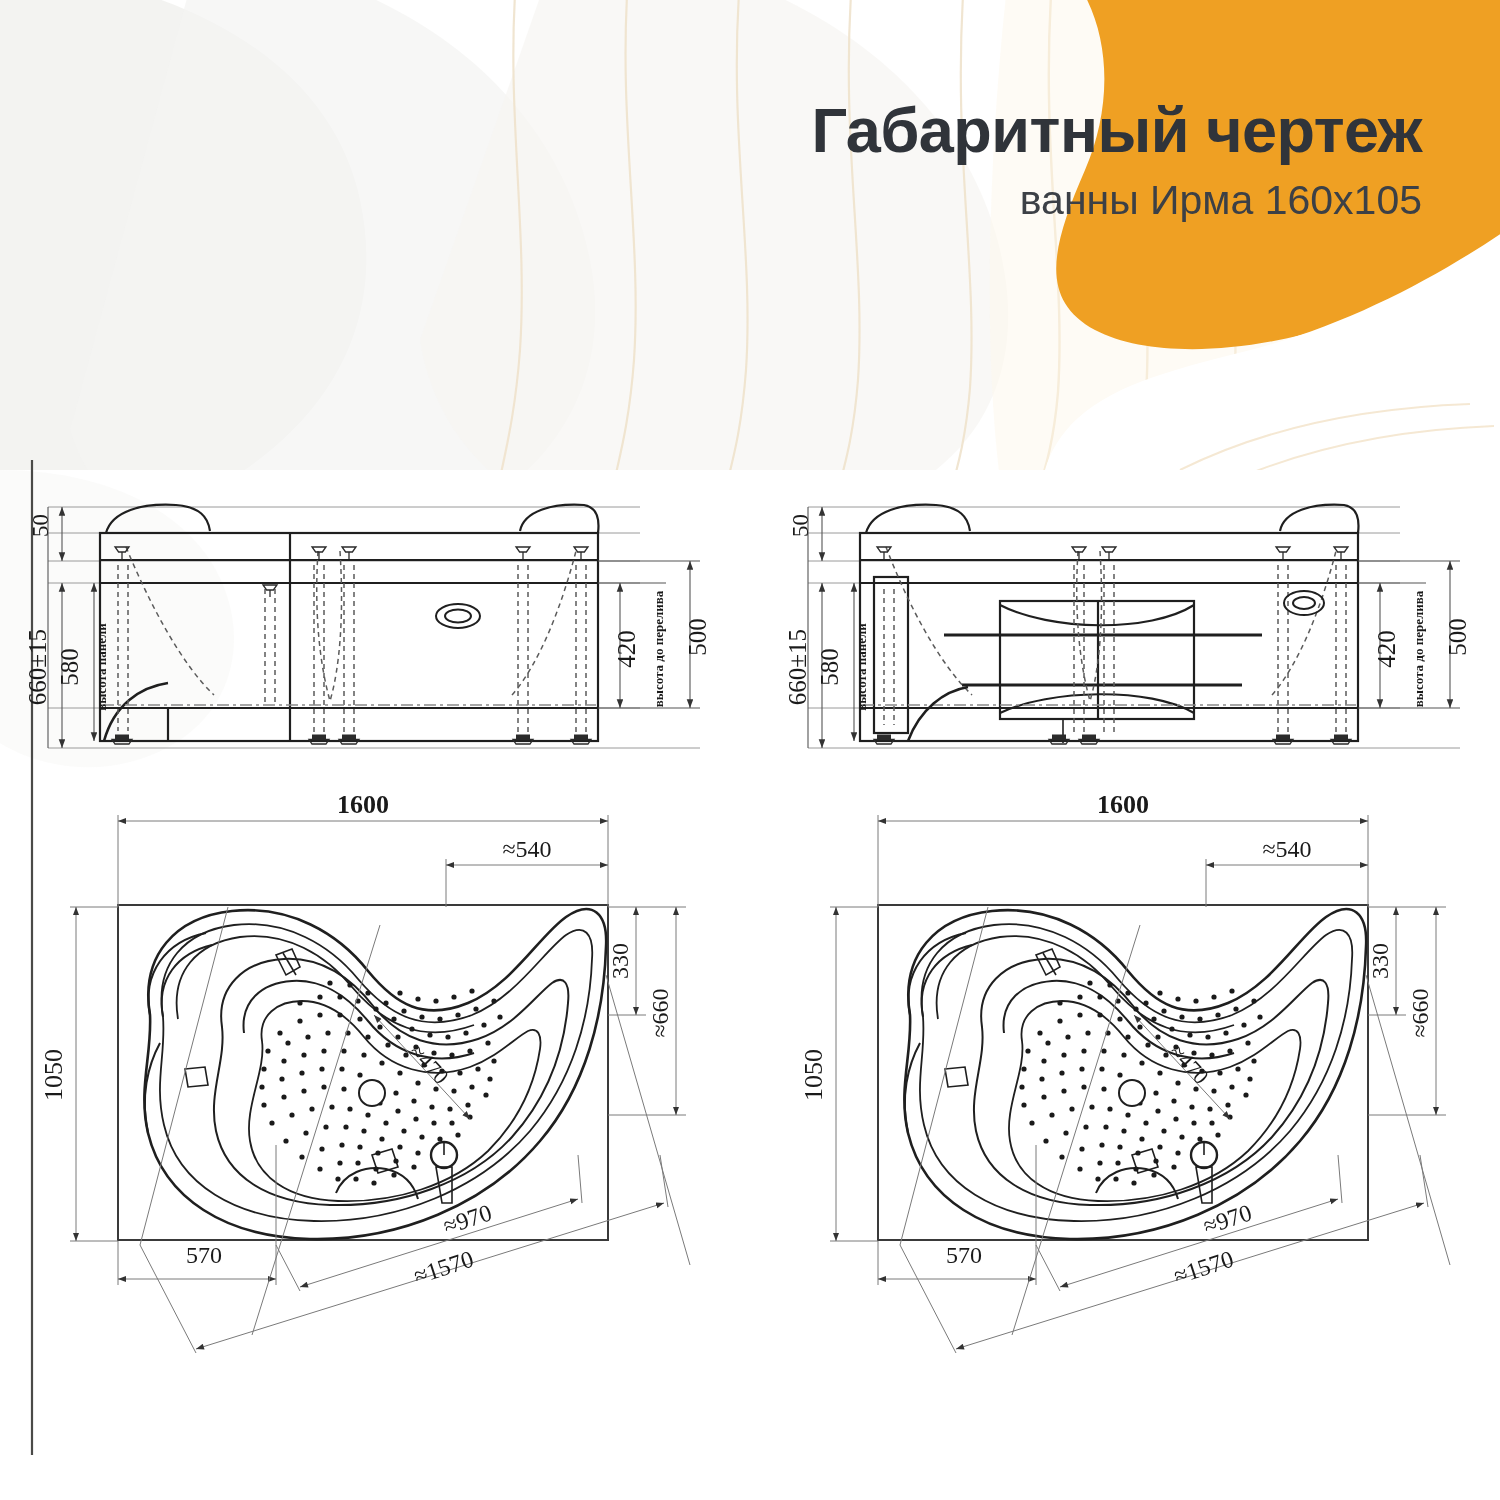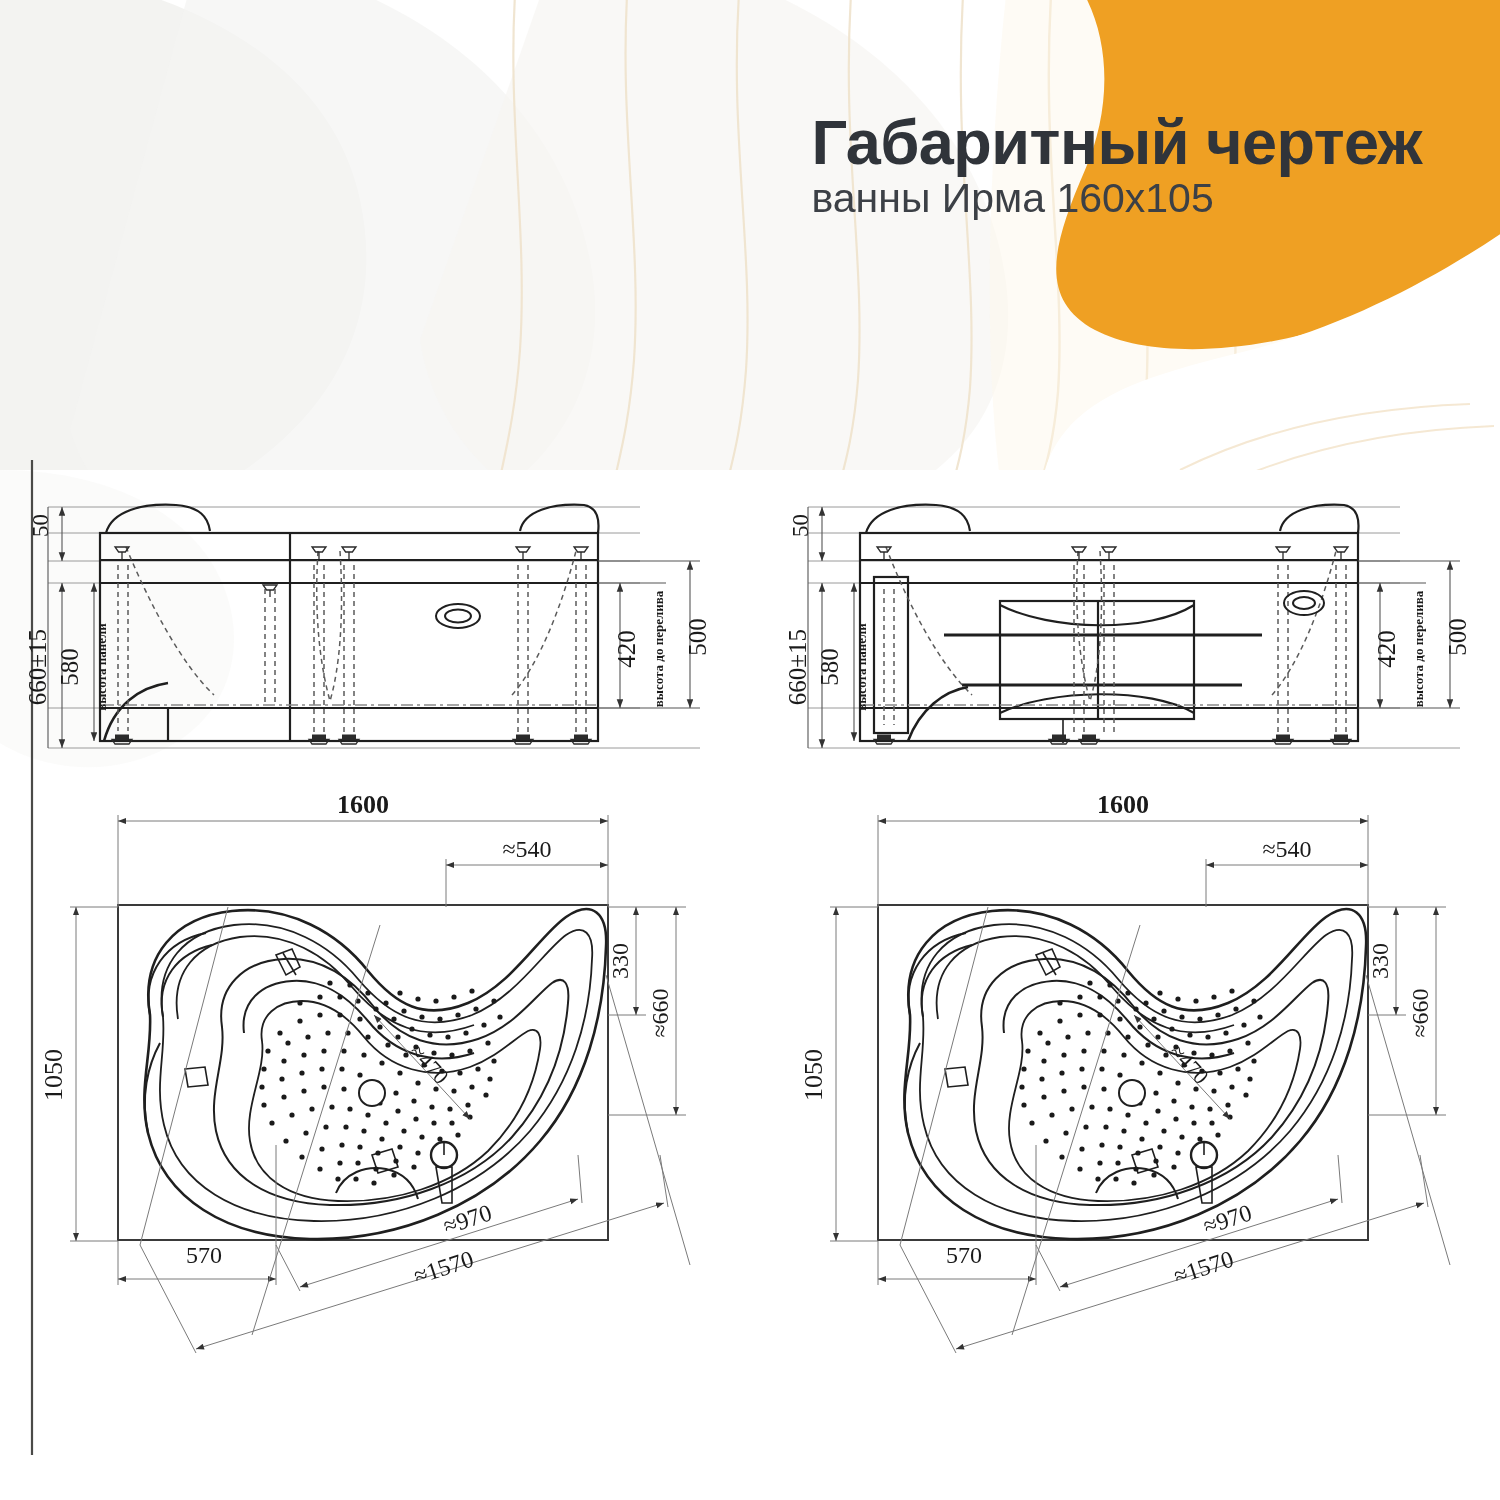--- a/index.html
+++ b/index.html
@@ -11,30 +11,30 @@
     overflow:hidden;
   }
   #root { position:absolute; inset:0; width:1500px; height:1500px; }
 
   .bg-layer { position:absolute; inset:0; width:1500px; height:1500px; pointer-events:none; }
 
   .header-wrap {
     position:absolute; left:0; top:0; width:1500px; height:470px;
   }
   .title-block {
-    position:absolute; right:78px; top:108px;
-    z-index:6;
+    position:absolute; right:78px; top:96px;
+    text-align:right; z-index:6;
   }
   .main-title {
     font-size:63px; font-weight:bold; color:#30343a;
     letter-spacing:-0.5px; line-height:1.08; white-space:nowrap;
   }
   .sub-title {
     font-size:41px; font-weight:normal; color:#3c4046;
-    margin-top:0; line-height:1.1; white-space:nowrap;
+    margin-top:14px; line-height:1.1; white-space:nowrap;
   }
 
   .drawing-area { position:absolute; left:0; top:455px; width:1500px; height:1045px; z-index:5; }
 </style>
 </head>
 <body>
 
 <div id="root">
 
   <svg class="bg-layer" viewBox="0 0 1500 1500" xmlns="http://www.w3.org/2000/svg">

